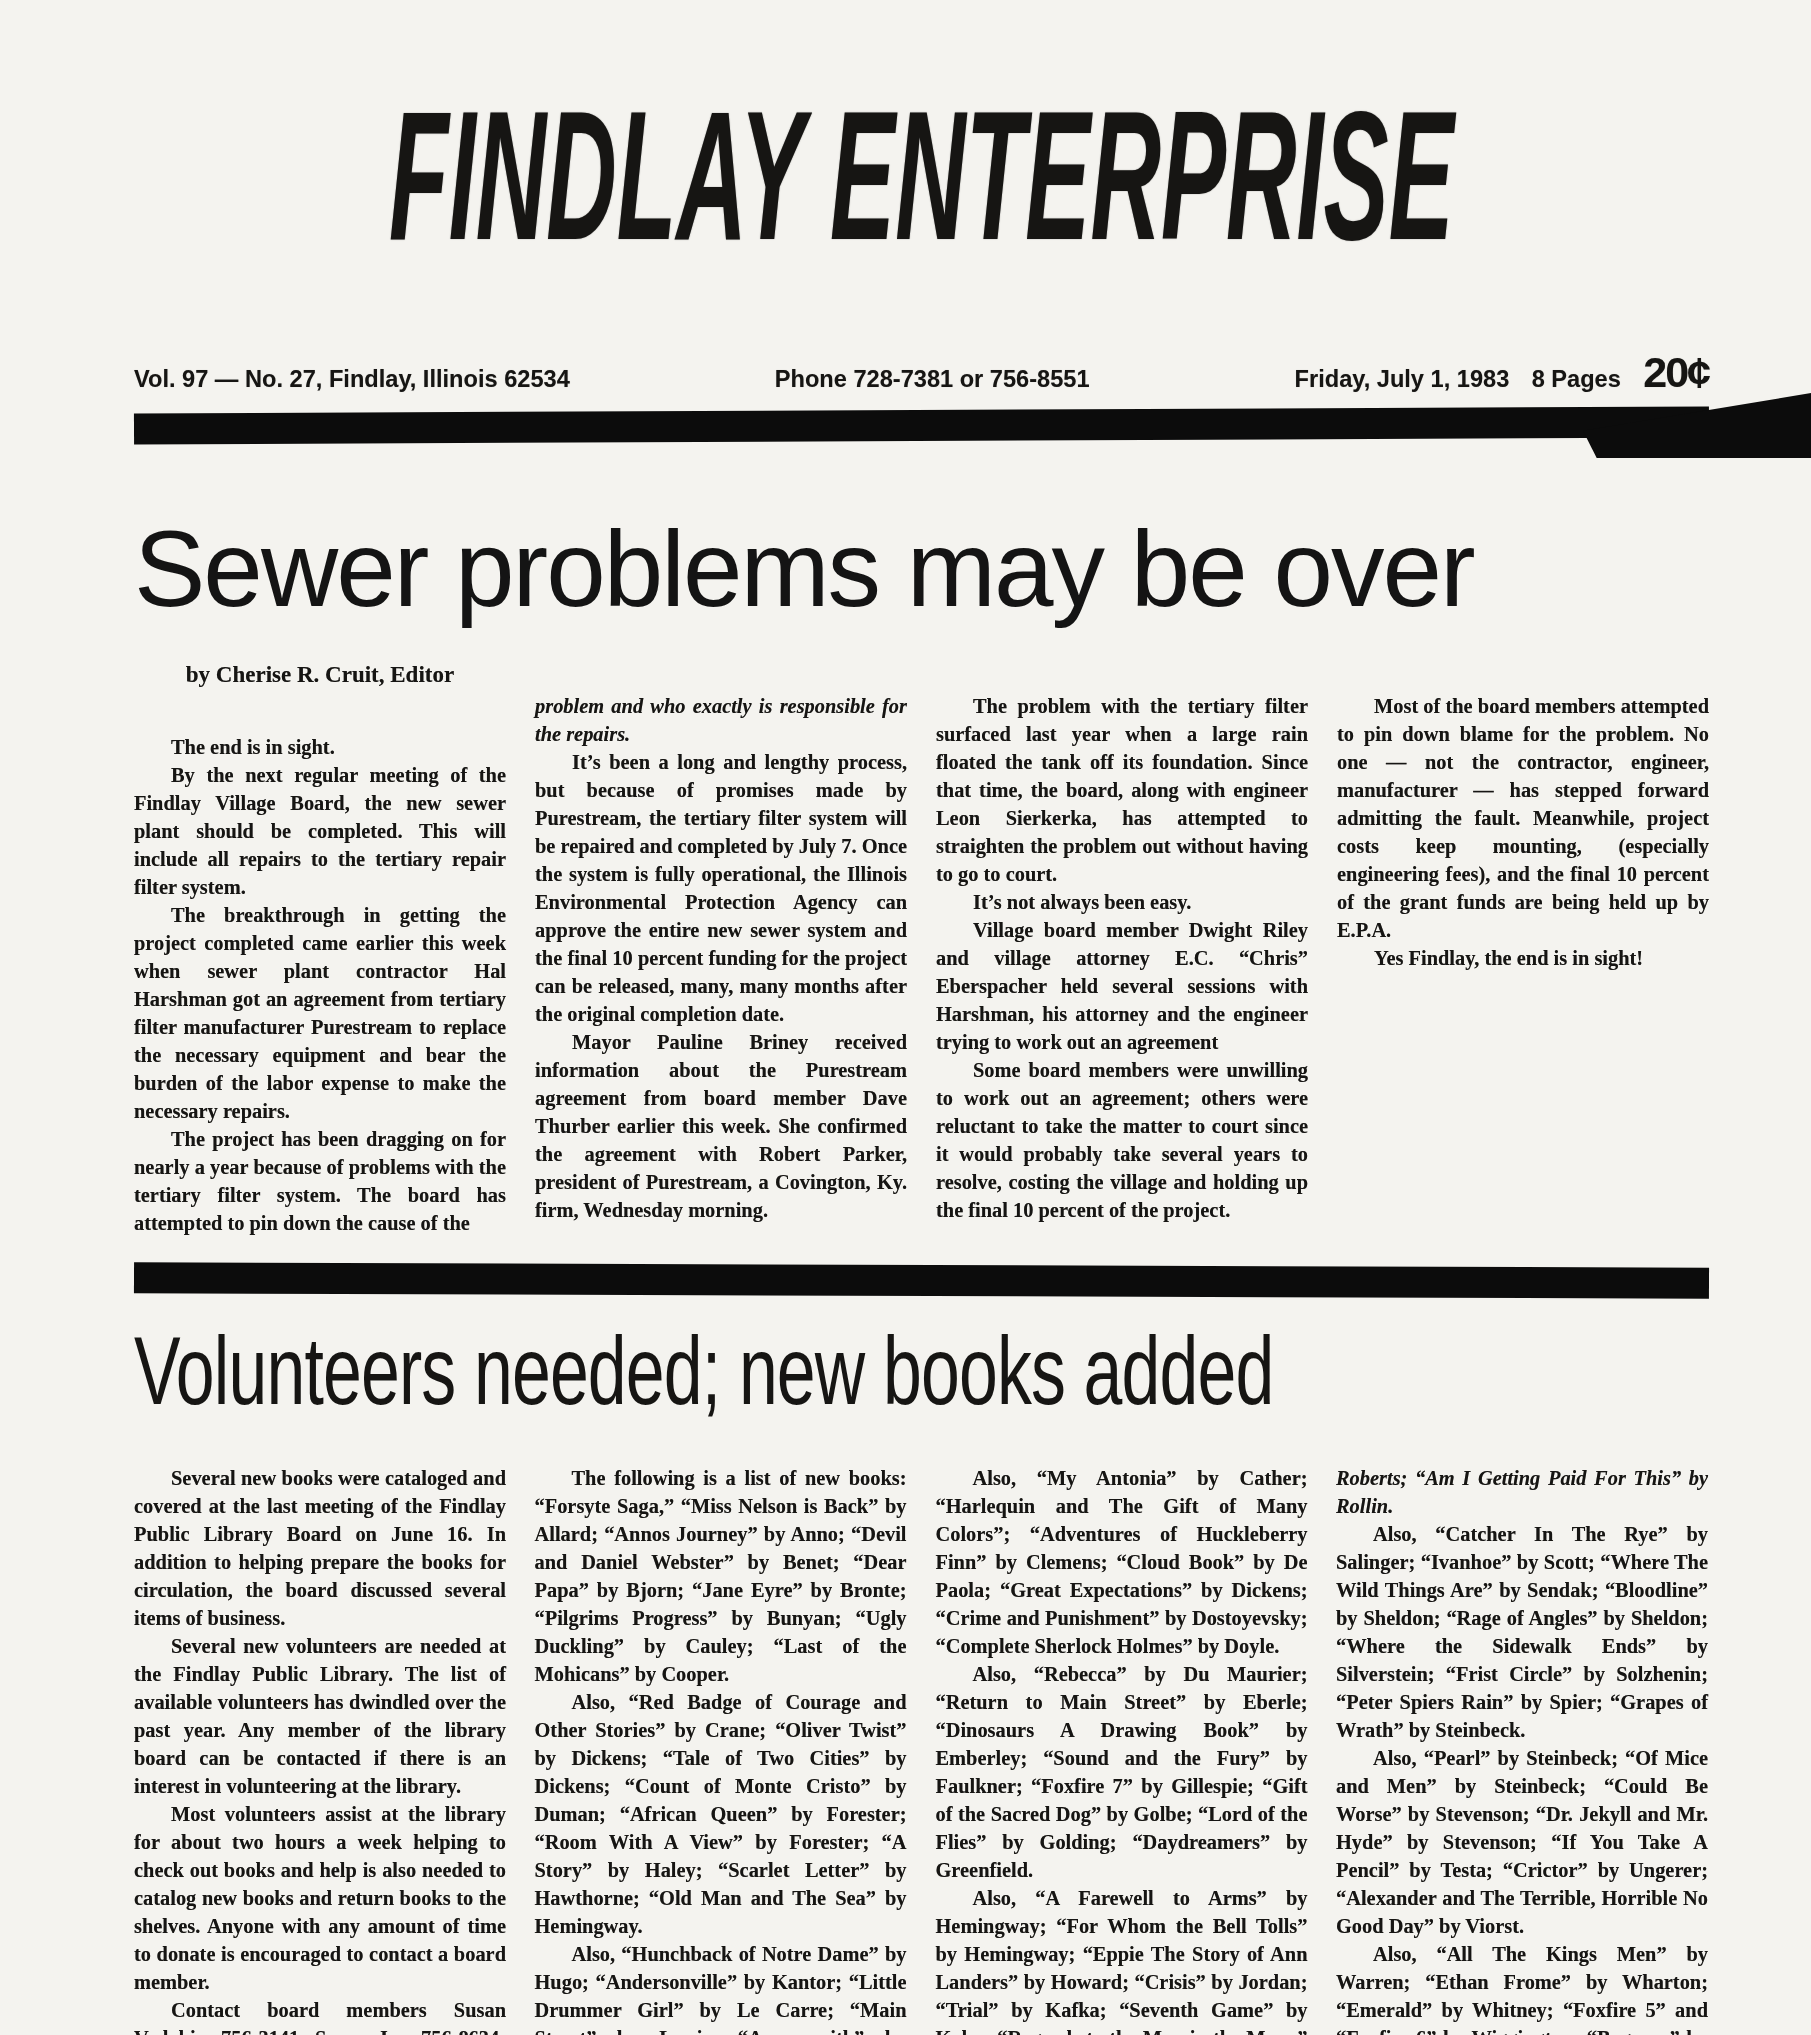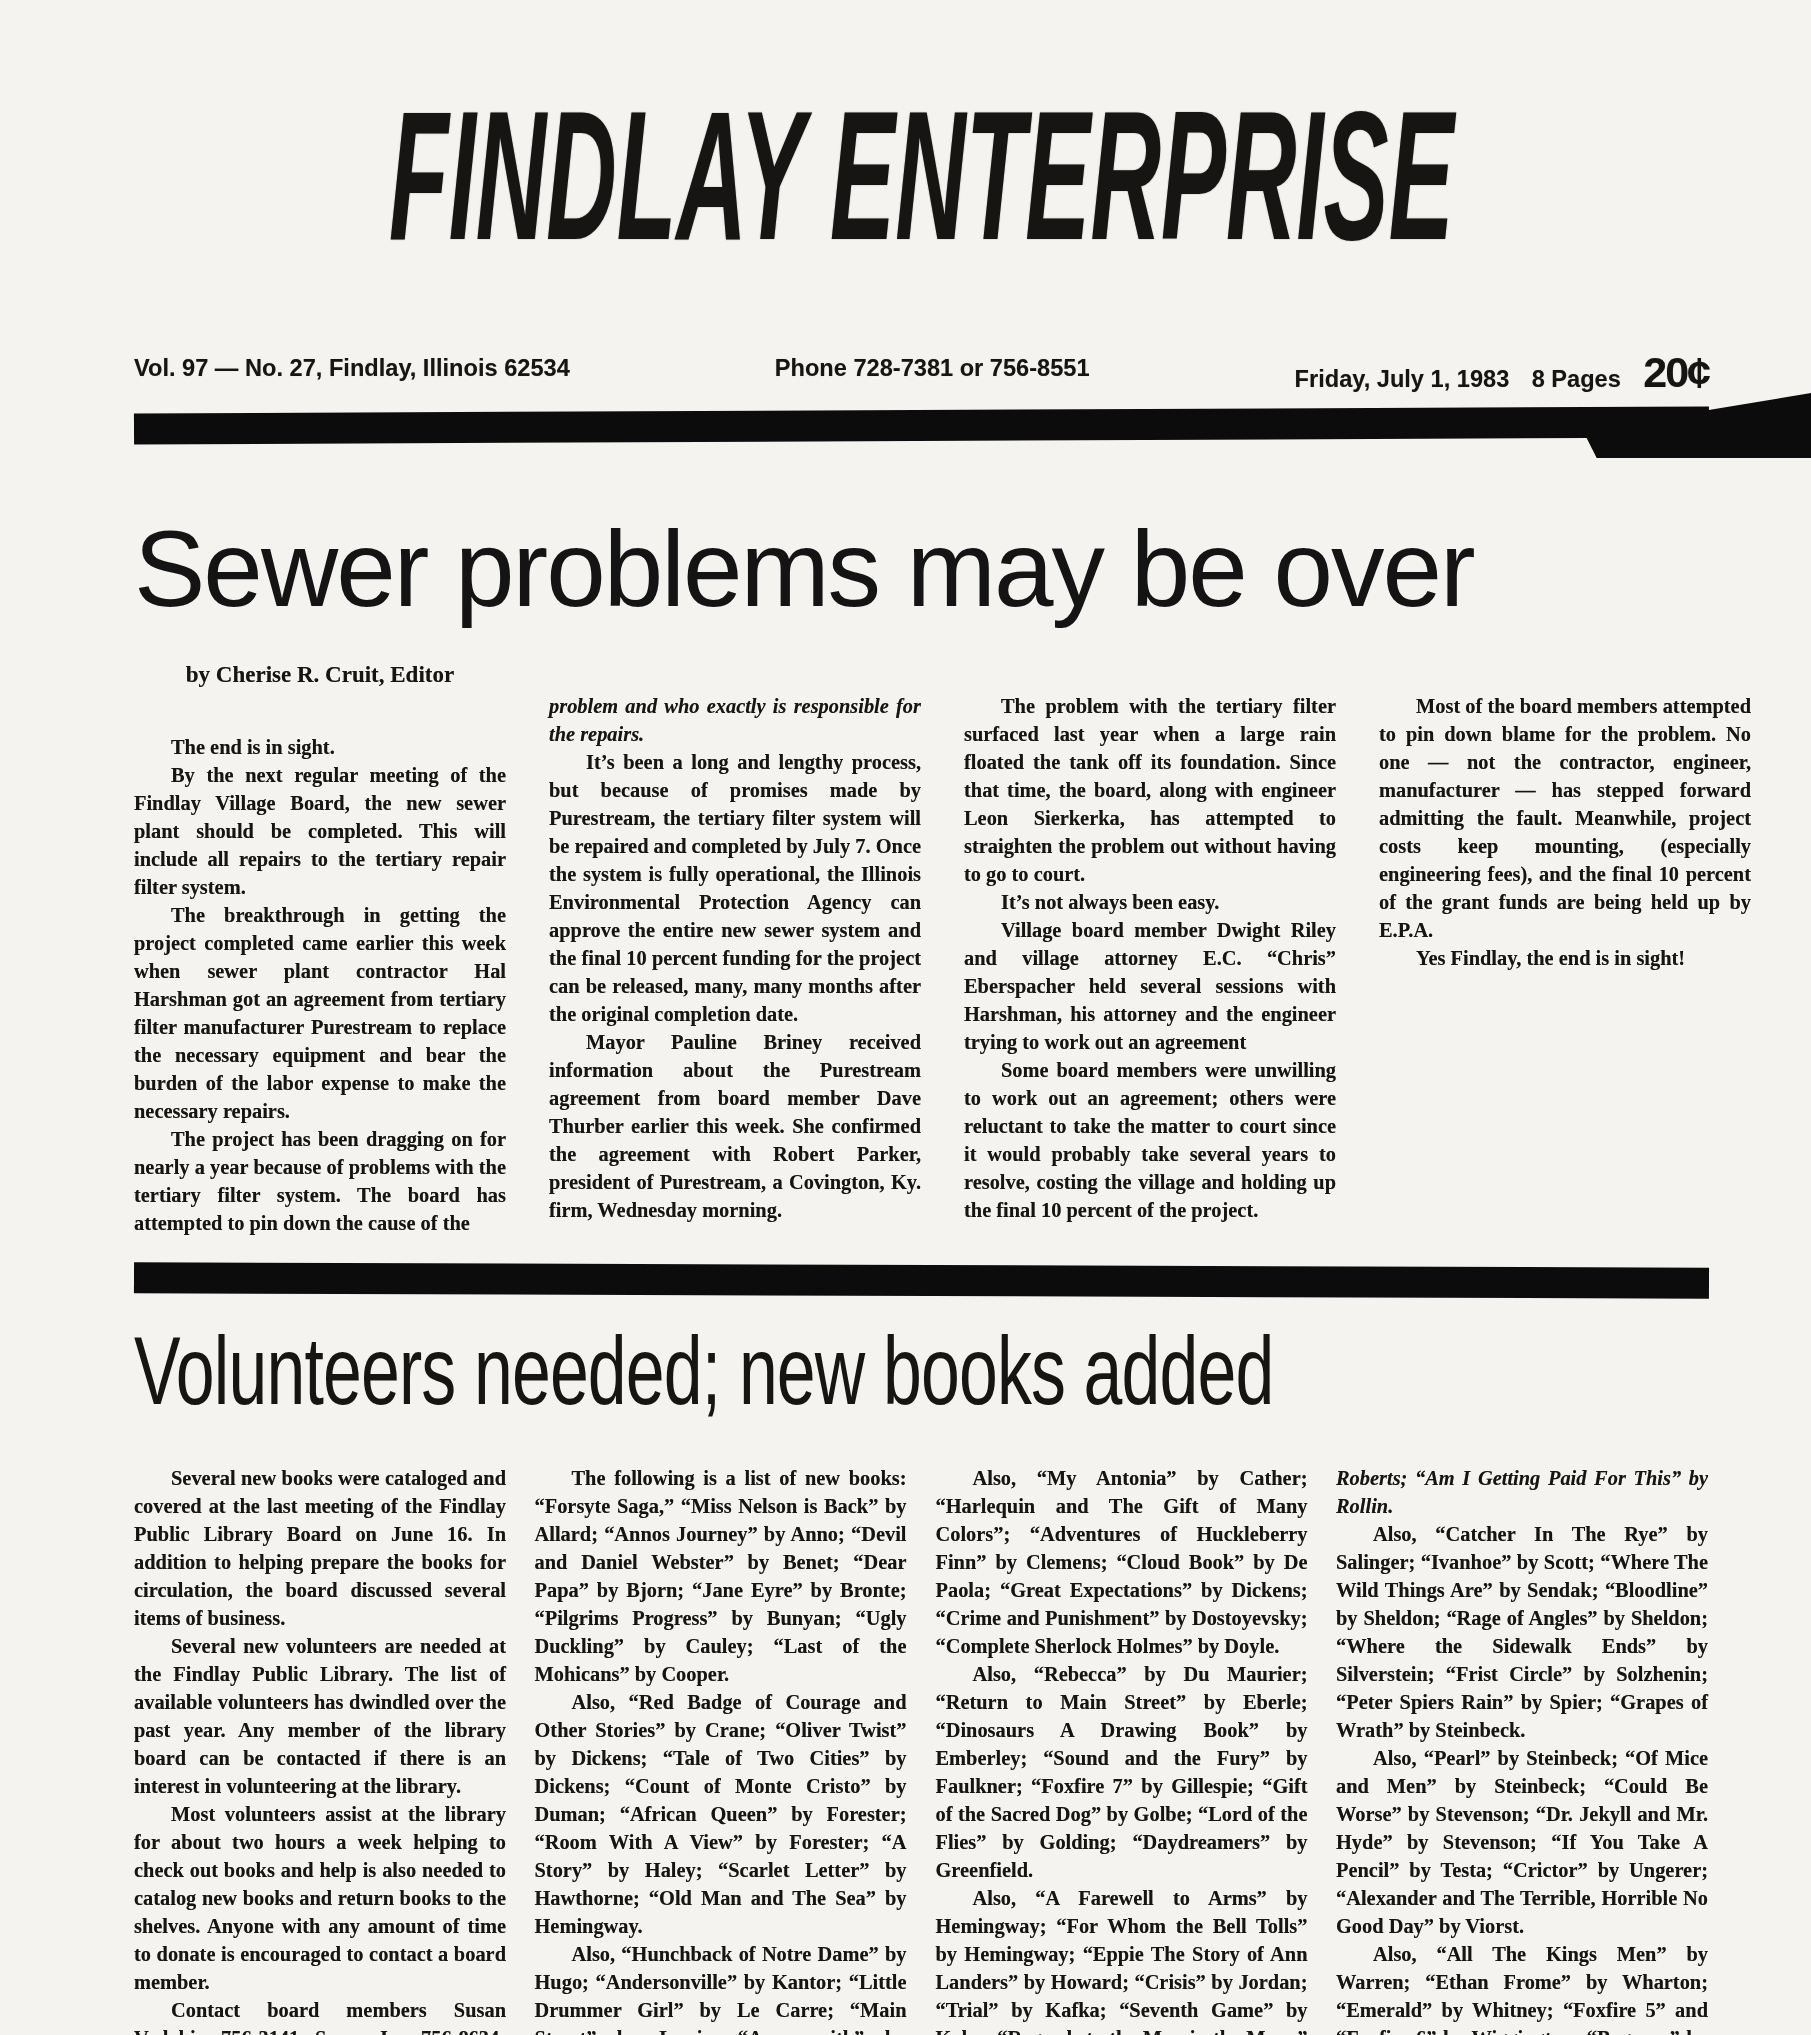--- a/index.html
+++ b/index.html
@@ -19,41 +19,41 @@
   .page{position:absolute;inset:0;padding:0 102px 0 134px;}
   
   .masthead-row{height:220px;margin-top:96px;display:flex;justify-content:center;align-items:center;font-style:italic;}
   .masthead-title{
     font-family:"Liberation Sans","DejaVu Sans",sans-serif;font-weight:bold;
     font-size:122px;line-height:1;white-space:nowrap;letter-spacing:0px;
     transform:scale(0.8,1.5);transform-origin:center bottom;
     text-shadow:0 0 1.2px rgba(10,10,10,.4);
   }
   .info-bar{
-    display:flex;justify-content:space-between;align-items:flex-start;
+    display:flex;justify-content:space-between;align-items:flex-end;
     margin-top:39px;
     font-family:"Liberation Sans","DejaVu Sans",sans-serif;font-weight:bold;font-size:23.6px;
     text-shadow:0 0 0.8px rgba(10,10,10,.3);
   }
   .info-right{display:flex;align-items:baseline;gap:22.4px;}
   .price{font-size:43px;letter-spacing:-2px;line-height:.8;}
   .bar{height:31px;background:var(--bar-color);}
   .bar-a{margin-top:17px;transform:rotate(-0.25deg);}
   .bar-b{margin-top:28px;transform:rotate(0.2deg);}
   
   .headline-sewer{
     font-family:"Liberation Sans","DejaVu Sans",sans-serif;font-weight:400;
     font-size:107px;letter-spacing:-2px;line-height:1.05;margin:72px 0 0 0;
     white-space:nowrap;color:#141414;
   }
   .headline-vol{margin:22.4px 0 0 0;line-height:1.08;font-weight:400;
     font-family:"Liberation Sans","DejaVu Sans",sans-serif;font-size:97px;letter-spacing:-1.2px;}
   .squeeze{display:inline-block;transform:scaleX(0.72);transform-origin:left center;white-space:nowrap;}
   
-  .cols{display:flex;gap:43px;}
+  .cols{display:flex;gap:29px;}
   .sewer-cols{margin-top:36px;}
   .col{flex:0 0 372px;width:372px;font-size:20.4px;line-height:28px;text-align:justify;
        font-weight:bold;text-shadow:0 0 0.6px rgba(20,18,15,.45);}
   .para{margin:0;text-indent:37px;}
   .para.cont{text-indent:0;font-style:italic;}
   .pad-top{padding-top:31px;}
   .byline{text-align:center;font-size:23px;font-weight:bold;margin:0 0 44px 0;text-indent:0;}
   
   .vol-section{display:flex;gap:28.5px;margin-top:41px;}
   .half{flex:0 0 773px;width:773px;}

